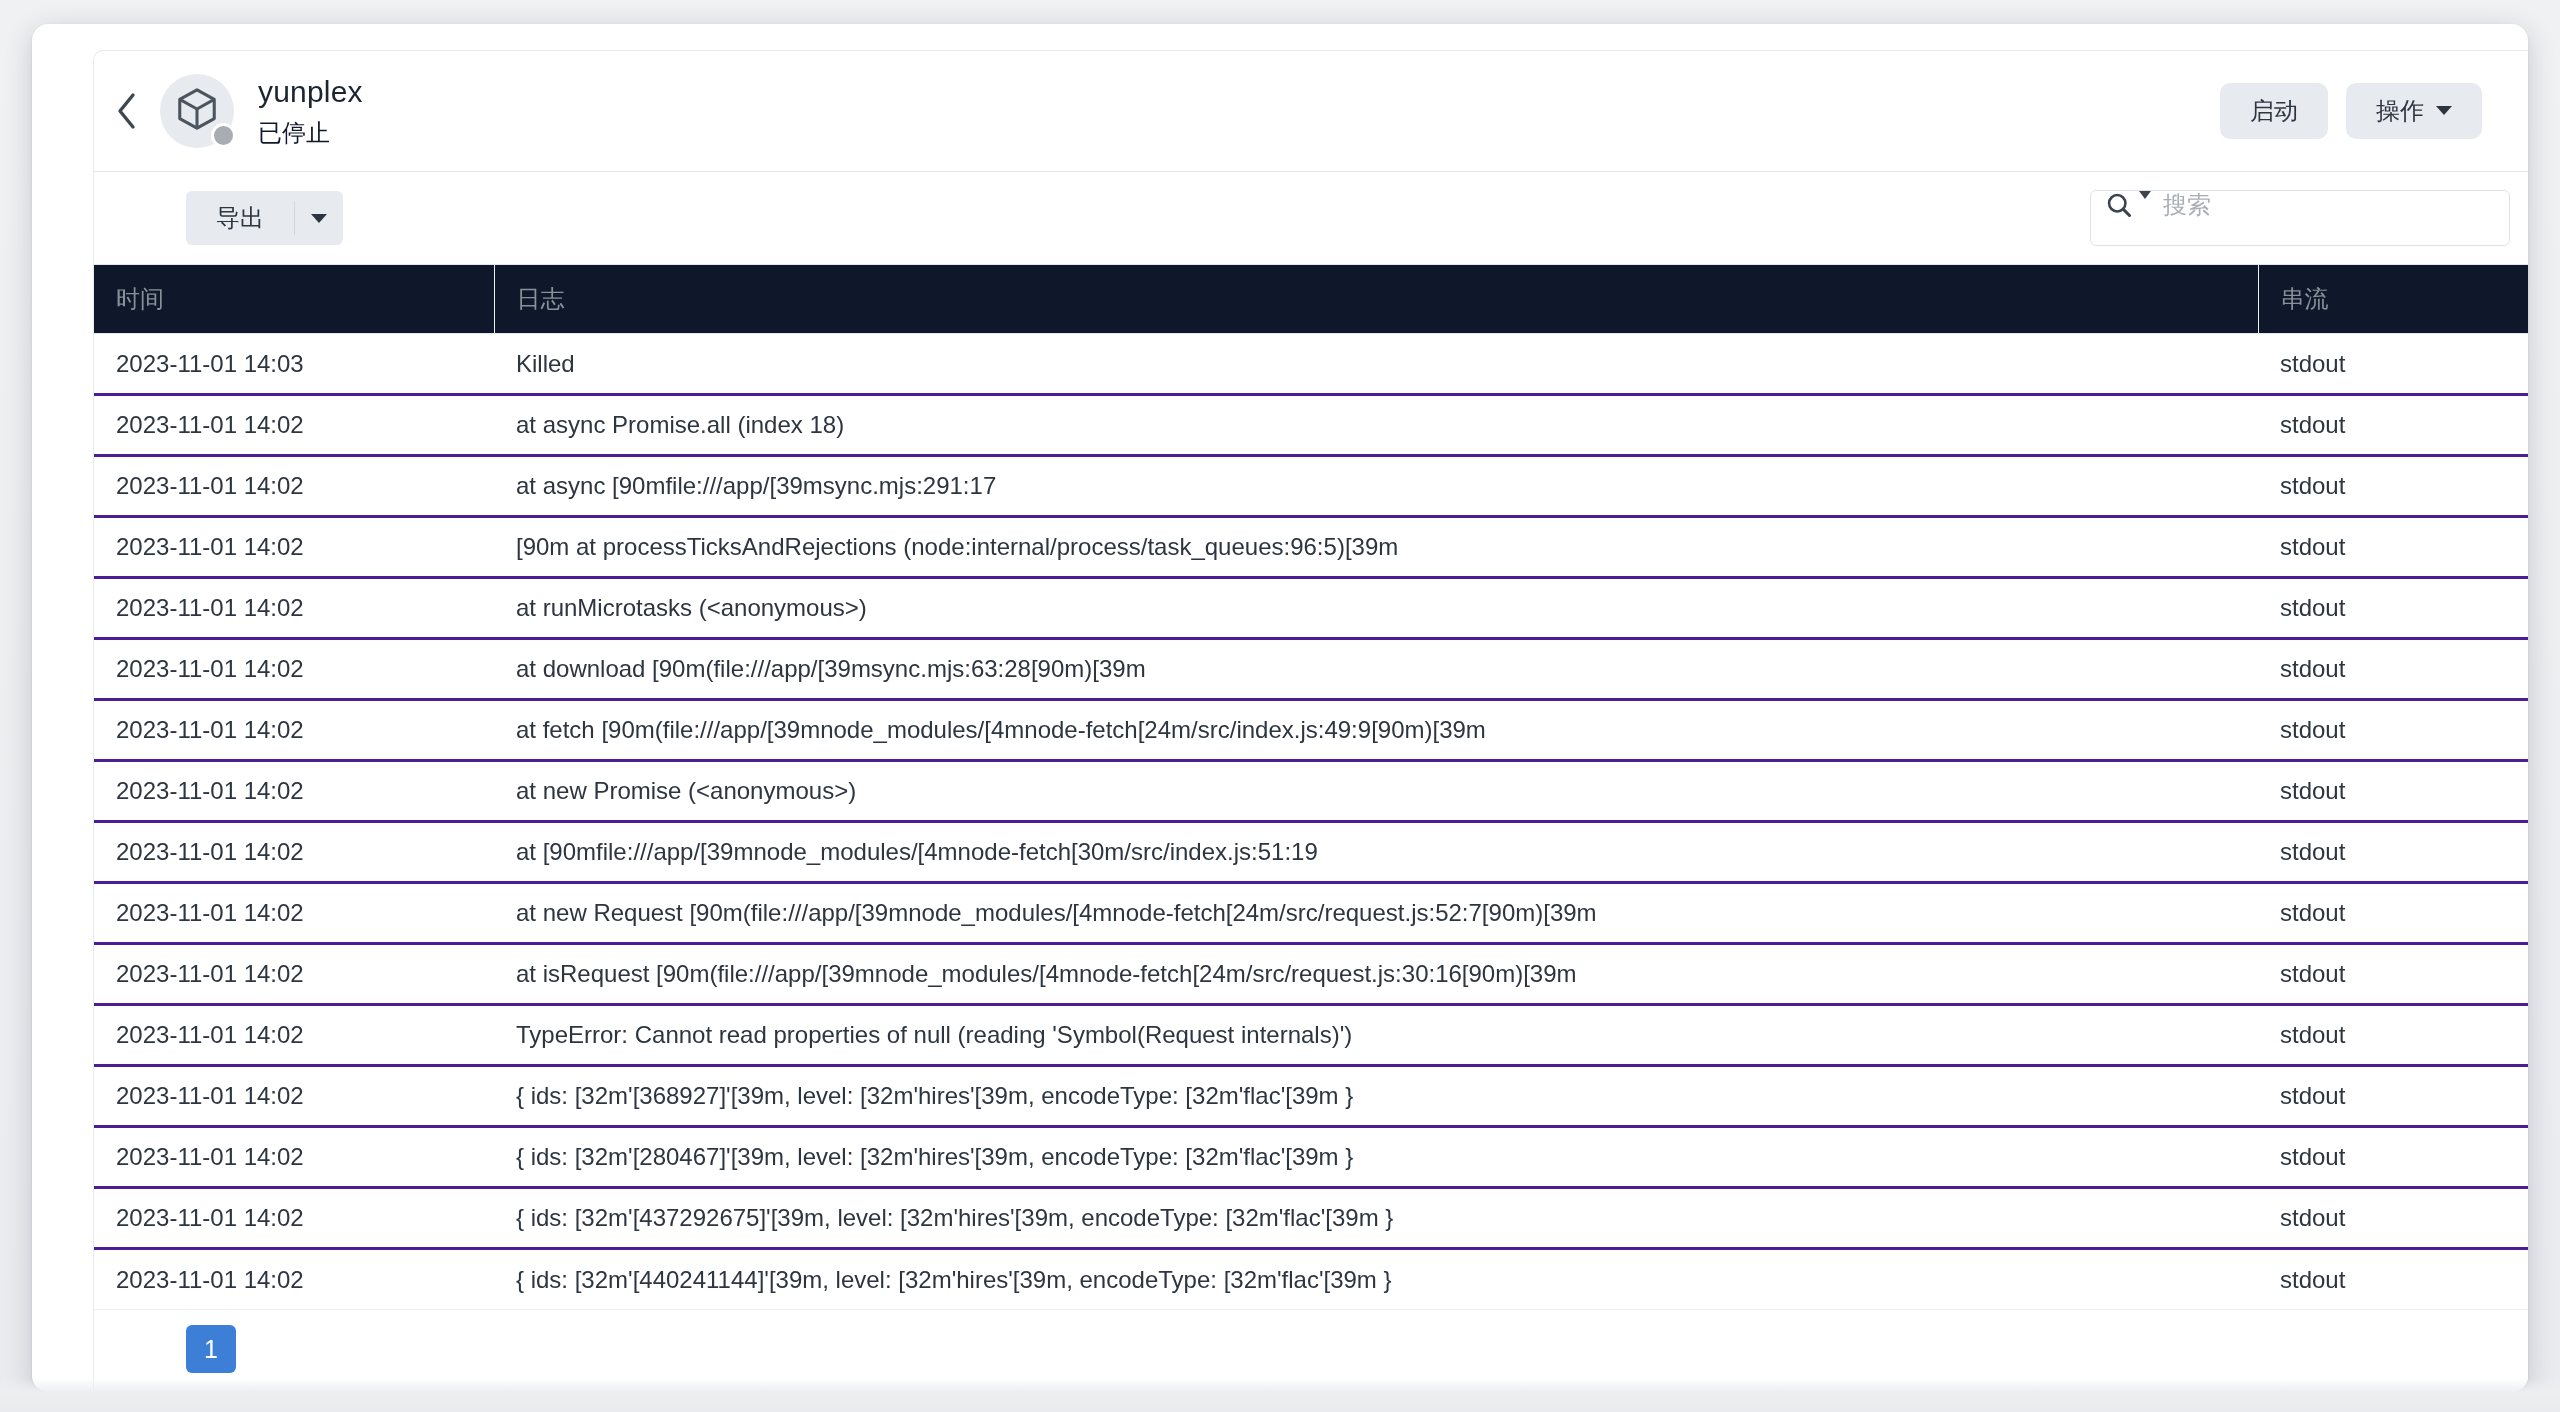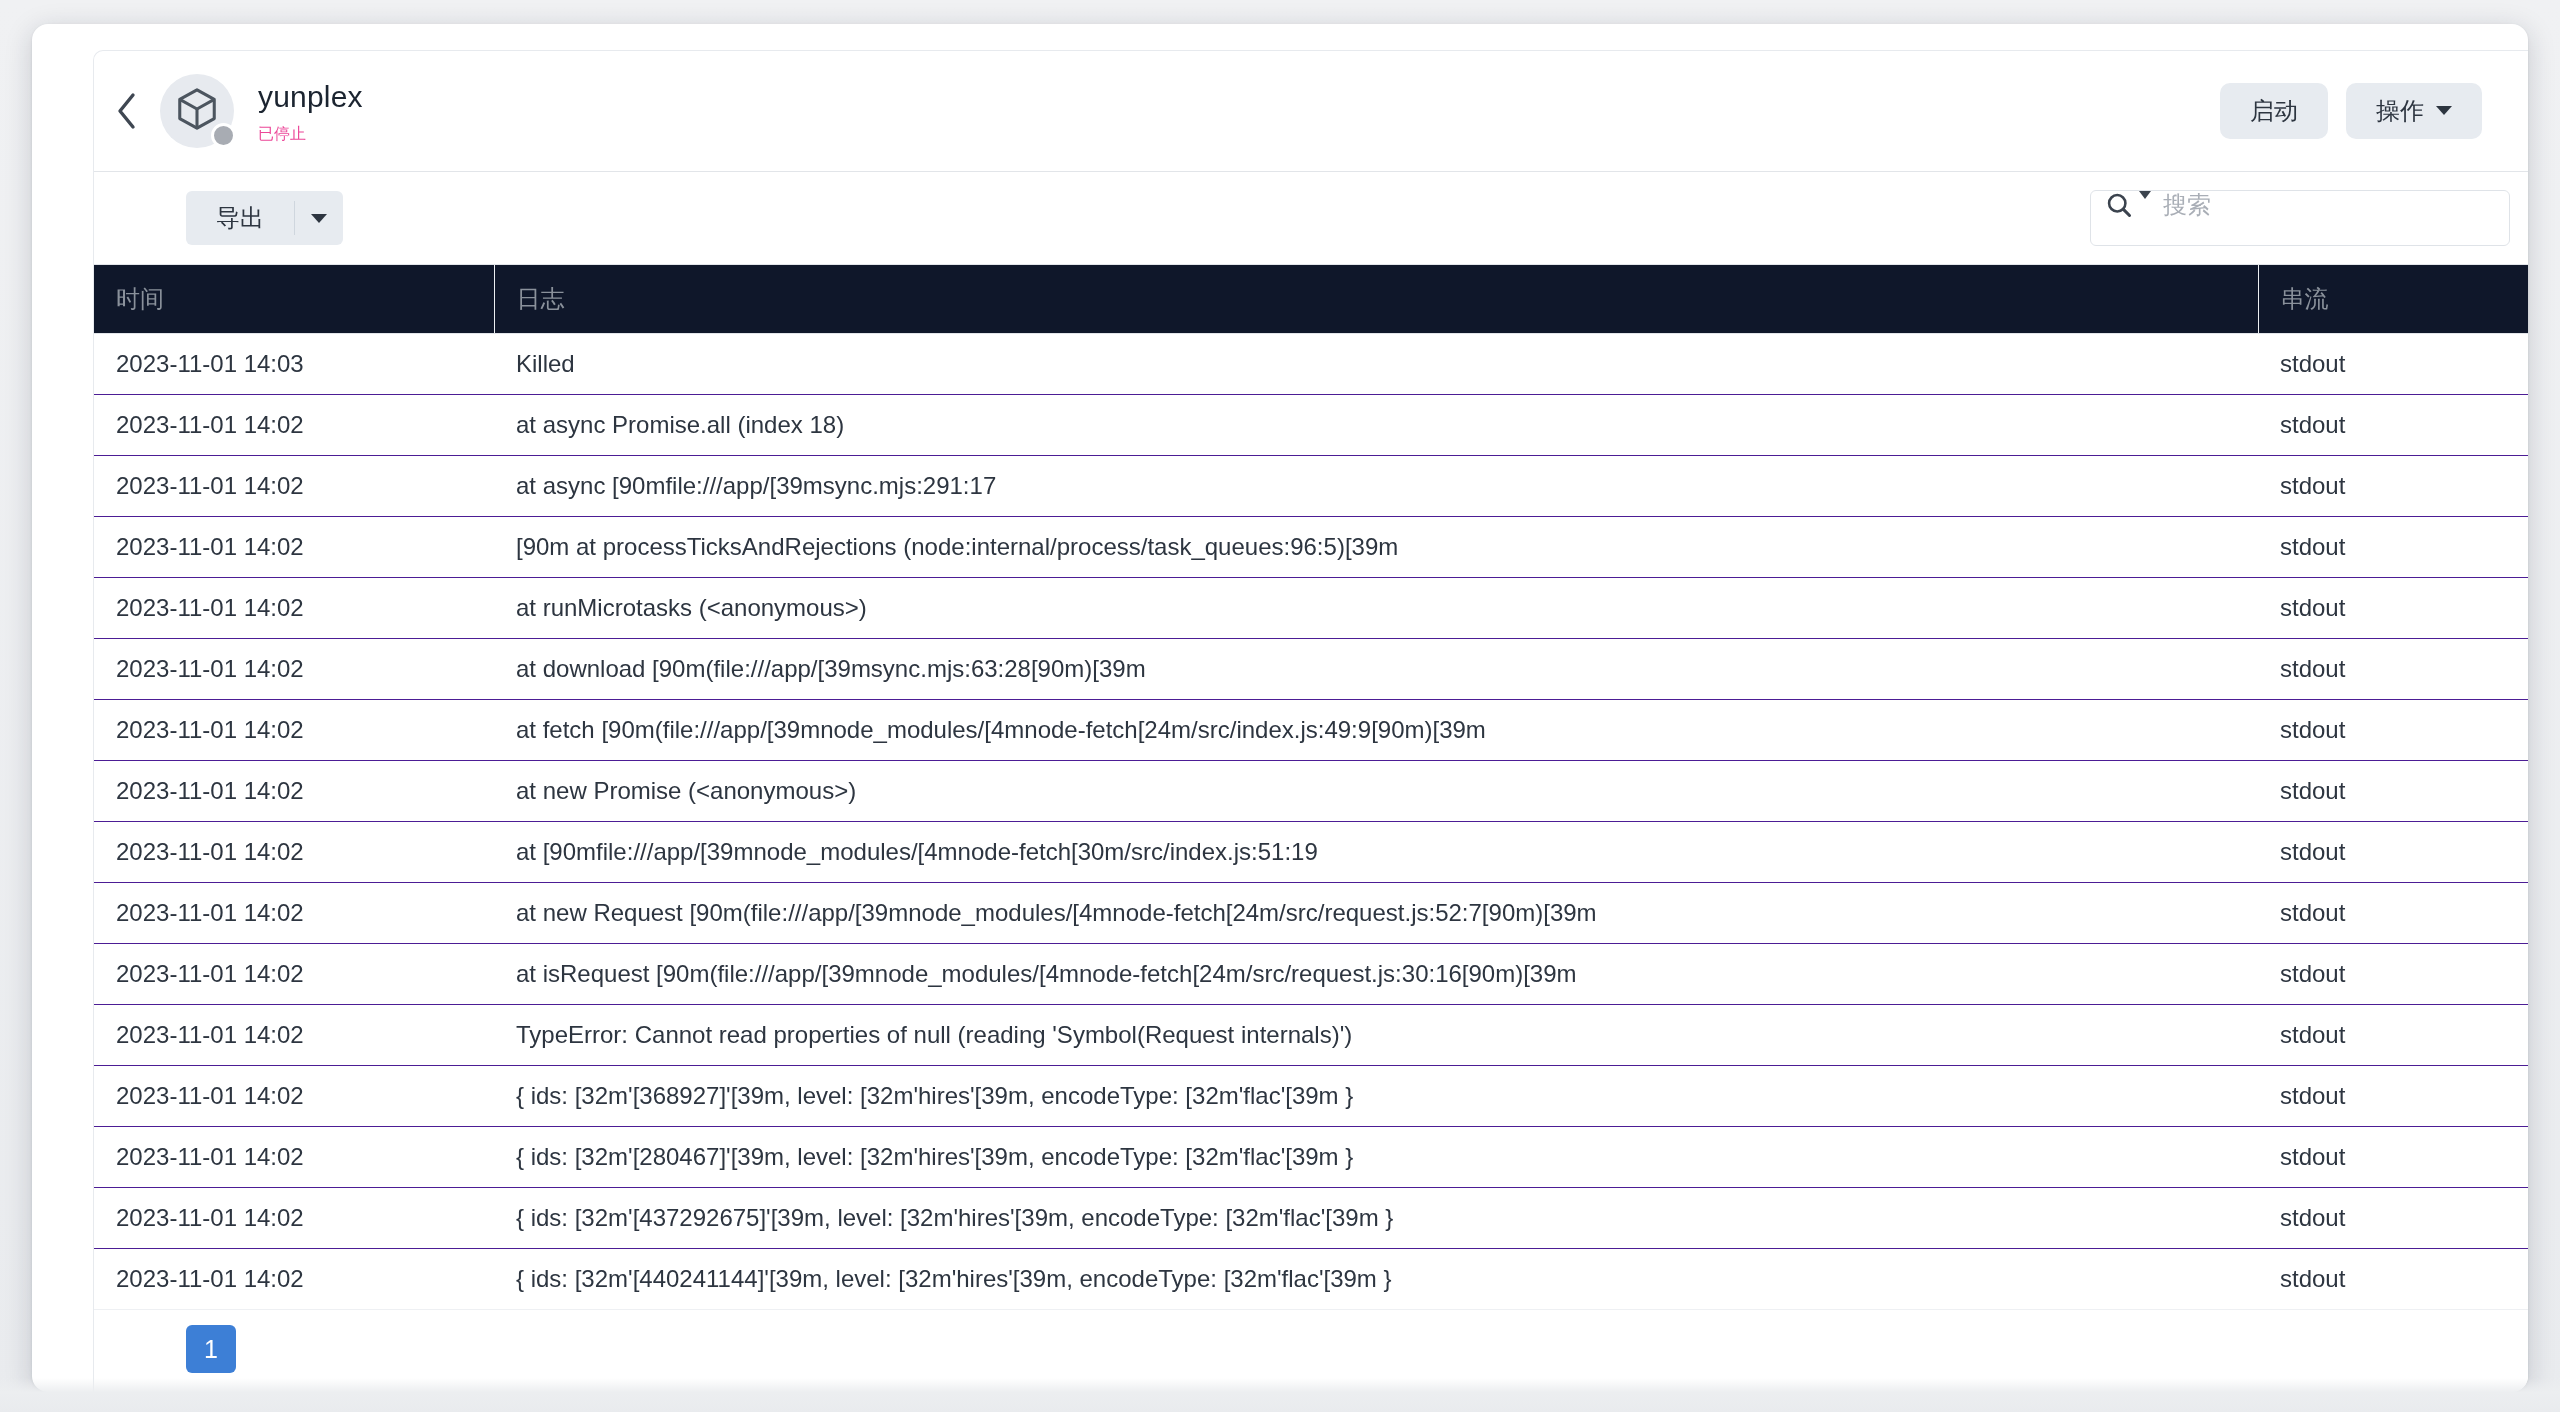--- a/index.html
+++ b/index.html
@@ -82,22 +82,22 @@
   .app-titles { margin-left: 24px; }
   .app-name {
     font-size: 30px;
     font-weight: normal;
     color: #1b2430;
     line-height: 1.1;
     letter-spacing: .2px;
   }
   .app-state {
     margin-top: 12px;
-    font-size: 16px;
-    color: #ec4899;
+    font-size: 24px;
+    color: #0f172a;
     line-height: 1.1;
   }
   .header-actions {
     margin-left: auto;
     display: flex;
     align-items: center;
     gap: 18px;
   }
   .hbtn {
     background: #e7ebf0;
@@ -252,21 +252,21 @@
     border-right: 1px solid #eceff2;
     height: 62px;
     white-space: nowrap;
   }
   table.logtable th:last-child { border-right: none; }
   table.logtable td {
     font-size: 24px;
     color: #2d3540;
     padding: 0 0 0 22px;
     height: 61px;
-    border-bottom: 1px solid #4c1d95;
+    border-bottom: 3px solid #4c1d95;
     white-space: nowrap;
     overflow: hidden;
     text-overflow: clip;
   }
   table.logtable tr:last-child td { border-bottom: 1px solid #eef0f3; }
 
   
   .table-footer {
     display: flex;
     align-items: center;

